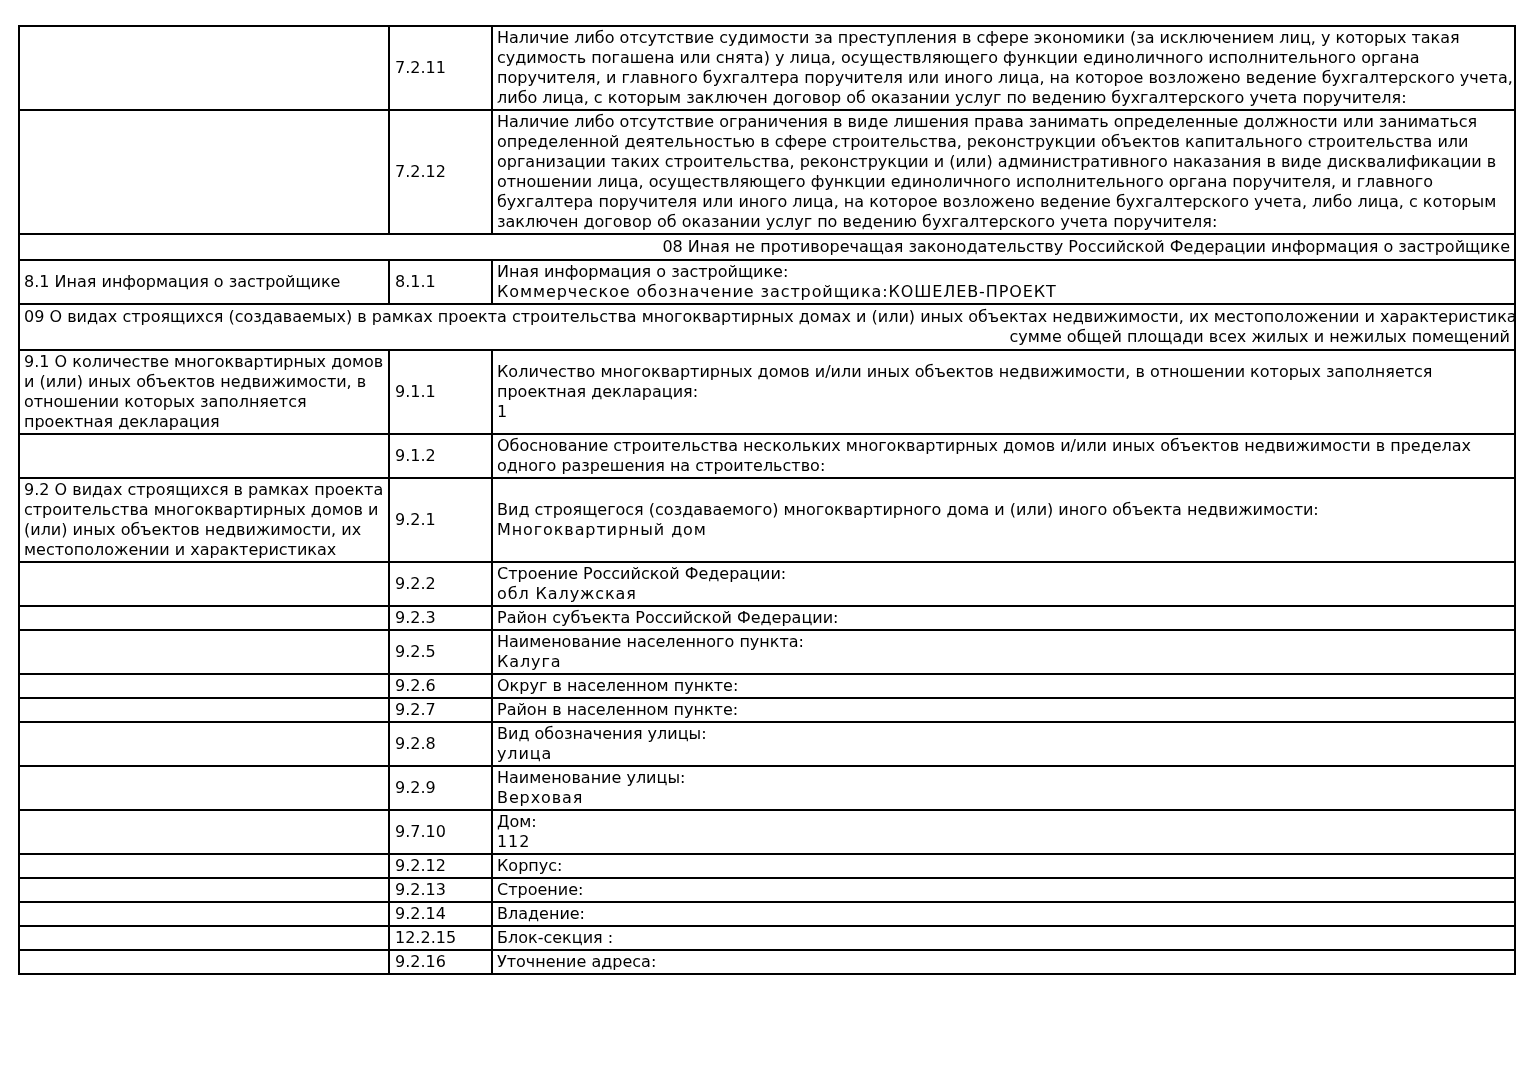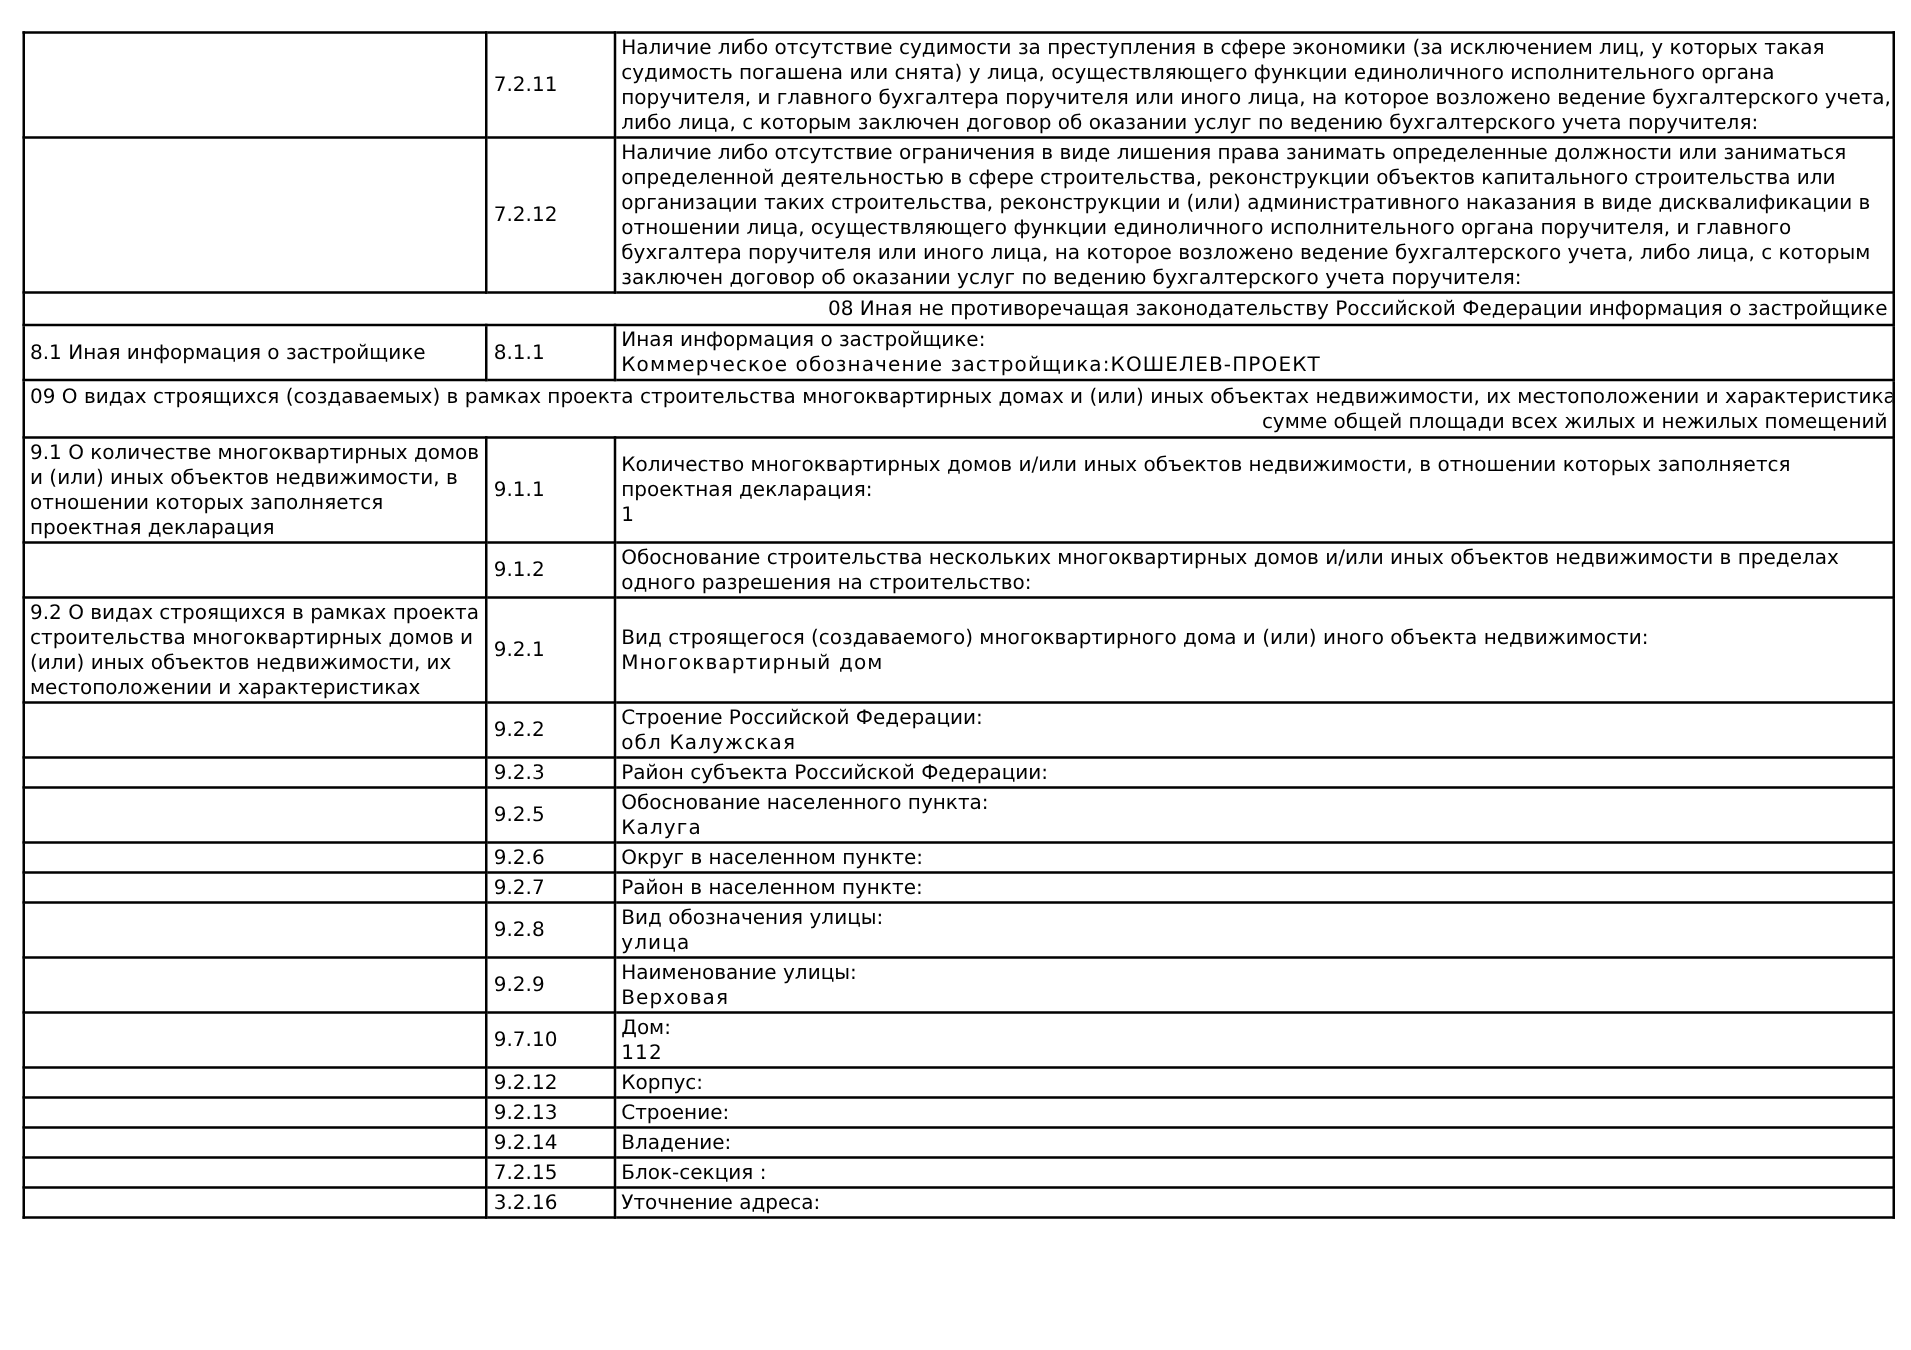--- a/index.html
+++ b/index.html
@@ -161,21 +161,21 @@
         <td class="cell value-cell">
           <div class="line">Район субъекта Российской Федерации:</div>
         </td>
       </tr>
       <tr>
         <td class="cell group-cell"></td>
         <td class="cell code-cell">
           <div class="line">9.2.5</div>
         </td>
         <td class="cell value-cell">
-          <div class="line">Обоснование населенного пункта:</div>
+          <div class="line">Наименование населенного пункта:</div>
           <div class="line bold">Калуга</div>
         </td>
       </tr>
       <tr>
         <td class="cell group-cell"></td>
         <td class="cell code-cell">
           <div class="line">9.2.6</div>
         </td>
         <td class="cell value-cell">
           <div class="line">Округ в населенном пункте:</div>
@@ -243,29 +243,29 @@
         <td class="cell code-cell">
           <div class="line">9.2.14</div>
         </td>
         <td class="cell value-cell">
           <div class="line">Владение:</div>
         </td>
       </tr>
       <tr>
         <td class="cell group-cell"></td>
         <td class="cell code-cell">
-          <div class="line">7.2.15</div>
+          <div class="line">12.2.15</div>
         </td>
         <td class="cell value-cell">
           <div class="line">Блок-секция :</div>
         </td>
       </tr>
       <tr>
         <td class="cell group-cell"></td>
         <td class="cell code-cell">
-          <div class="line">3.2.16</div>
+          <div class="line">9.2.16</div>
         </td>
         <td class="cell value-cell">
           <div class="line">Уточнение адреса:</div>
         </td>
       </tr>
     </tbody>
 </table>
 
 </body></html>

